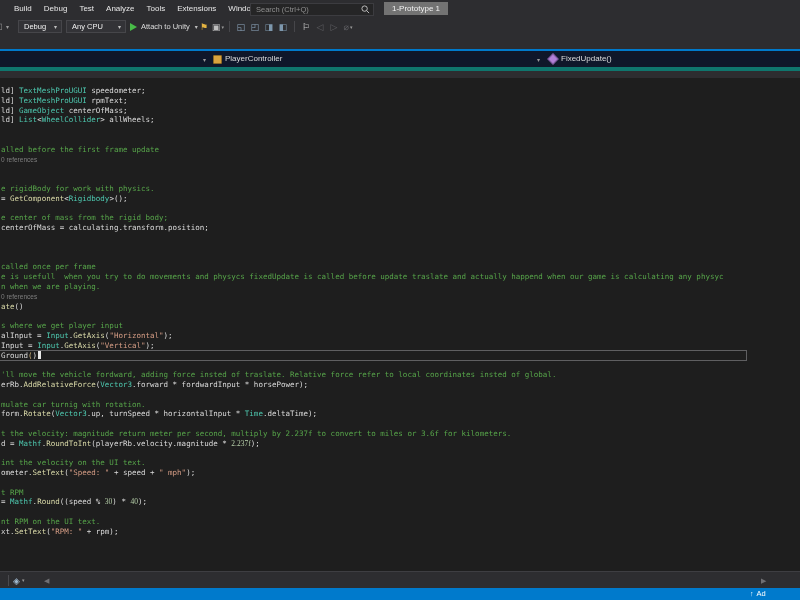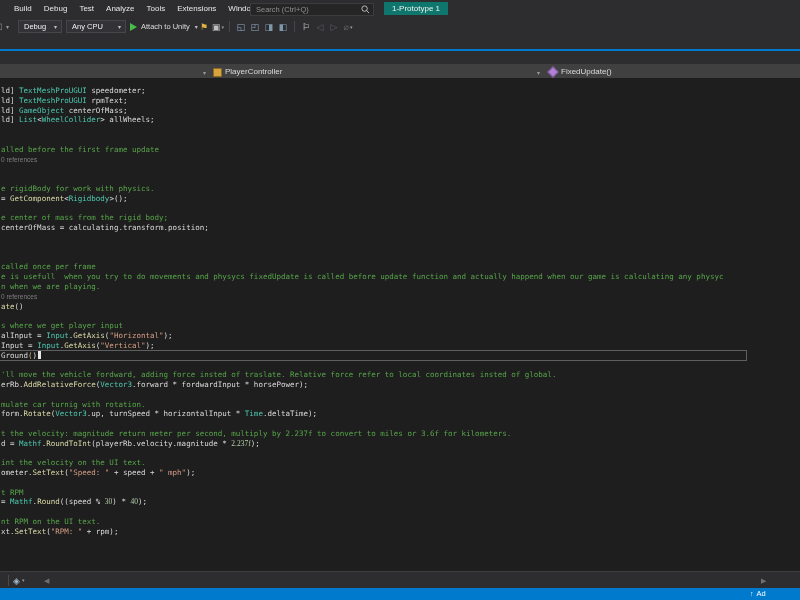--- a/index.html
+++ b/index.html
@@ -7,21 +7,21 @@
     background:var(--c-titlebar,#2D2D30);font-family:"Liberation Sans",sans-serif;}
 
   
   .titlebar{position:absolute;left:0;top:0;width:800px;height:17px;background:var(--c-titlebar);}
   .menus{position:absolute;left:8px;top:0;height:17px;display:flex;align-items:center;}
   .menu-item{color:#E8E8E8;font-size:8px;padding:0 6px;line-height:17px;cursor:default;}
   .searchbox{position:absolute;left:250px;top:3px;width:122px;height:11px;background:#252526;
     border:1px solid #3C3C40;display:flex;align-items:center;gap:28px;}
   .searchbox .ph{color:#8F8F8F;font-size:7.5px;padding-left:5px;flex:1;}
   .searchbox svg{margin-right:3px;}
-  .soltitle{position:absolute;left:384px;top:2px;height:13px;line-height:13px;background:#0f766e;
+  .soltitle{position:absolute;left:384px;top:2px;height:13px;line-height:13px;background:#737373;
     color:#F1F1F1;font-size:8px;padding:0 8px;}
 
   
   .toolbar{position:absolute;left:0;top:17px;width:800px;height:20px;background:var(--c-titlebar);}
   .tb-partial{position:absolute;left:-5px;top:5px;width:14px;height:10px;color:#9A9A9A;font-size:8px;}
   .tb-partial .dd{position:absolute;left:11px;top:1px;color:#9A9A9A;font-size:6px;}
   .combo{position:absolute;top:3px;height:13px;background:#333337;border:1px solid #46464A;
     color:#F1F1F1;font-size:7.5px;display:flex;align-items:center;box-sizing:border-box;}
   .combo .lbl{padding-left:5px;flex:1;}
   .combo .dd{color:#BFBFBF;font-size:6px;padding:0 4px;}
@@ -30,21 +30,21 @@
     border-bottom:4.5px solid transparent;margin-right:4px;}
   .attach .dd{color:#BFBFBF;font-size:6px;margin-left:5px;}
   .tb-icons{position:absolute;left:197px;top:3px;height:13px;display:flex;align-items:center;}
   .tb-icon{width:12px;height:12px;display:flex;align-items:center;justify-content:center;
     font-size:9px;margin:0 1px;cursor:default;}
   .tb-icon .dd2{font-size:5px;color:#9A9A9A;margin-left:1px;}
   .tb-sep{width:1px;height:11px;background:#46464A;margin:0 4px;}
 
   
   .accent-line{position:absolute;left:0;top:49px;width:800px;height:2px;background:var(--c-accent);}
-  .navbar{position:absolute;left:0;top:64px;width:800px;height:16px;background:#404040;border-bottom:1px solid #0f766e;}
+  .navbar{position:absolute;left:0;top:51px;width:800px;height:16px;background:#0f172a;border-bottom:4px solid #0f766e;}
   .nav-dd{position:absolute;top:5px;color:#9A9A9A;font-size:6px;}
   .nav-label{position:absolute;top:0;height:16px;line-height:16px;color:#DCDCDC;font-size:8px;}
   .cls-icon{position:absolute;top:4px;width:7px;height:7px;background:#D9A33E;border:1px solid #8F6A23;border-radius:1px;}
   .mth-icon{position:absolute;top:4px;width:6px;height:6px;background:#B180D7;border:1px solid #7E5A9E;transform:rotate(45deg);}
 
   
   .editor{position:absolute;left:0;top:78px;width:800px;height:504px;background:var(--c-editor,#1E1E1E);
     overflow:hidden;padding-top:8px;box-sizing:border-box;cursor:text;}
   .cl{height:9.8px;line-height:9.8px;white-space:pre;font-family:"DejaVu Sans Mono",monospace;
     font-size:7.5px;padding-left:1px;}
@@ -147,21 +147,21 @@
       <div class="cl"></div>
       <div class="cl"><span class="tk-comment">e rigidBody for work with physics.</span></div>
       <div class="cl"><span class="tk-plain">= </span><span class="tk-method">GetComponent</span><span class="tk-plain">&lt;</span><span class="tk-type">Rigidbody</span><span class="tk-plain">&gt;();</span></div>
       <div class="cl"></div>
       <div class="cl"><span class="tk-comment">e center of mass from the rigid body;</span></div>
       <div class="cl"><span class="tk-plain">centerOfMass = calculating.transform.position;</span></div>
       <div class="cl"></div>
       <div class="cl"></div>
       <div class="cl"></div>
       <div class="cl"><span class="tk-comment">called once per frame</span></div>
-      <div class="cl"><span class="tk-comment">e is usefull  when you try to do movements and physycs fixedUpdate is called before update function and actually happend when our game is calculating any physyc</span></div>
+      <div class="cl"><span class="tk-comment">e is usefull  when you try to do movements and physycs fixedUpdate is called before update traslate and actually happend when our game is calculating any physyc</span></div>
       <div class="cl"><span class="tk-comment">n when we are playing.</span></div>
       <div class="cl codelens">0 references</div>
       <div class="cl"><span class="tk-method">ate</span><span class="tk-plain">()</span></div>
       <div class="cl"></div>
       <div class="cl"><span class="tk-comment">s where we get player input</span></div>
       <div class="cl"><span class="tk-plain">alInput = </span><span class="tk-type">Input</span><span class="tk-plain">.</span><span class="tk-method">GetAxis</span><span class="tk-plain">(</span><span class="tk-string">"Horizontal"</span><span class="tk-plain">);</span></div>
       <div class="cl"><span class="tk-plain">Input = </span><span class="tk-type">Input</span><span class="tk-plain">.</span><span class="tk-method">GetAxis</span><span class="tk-plain">(</span><span class="tk-string">"Vertical"</span><span class="tk-plain">);</span></div>
       <div class="cl current"><span class="tk-plain">Ground</span><span class="tk-gold">(</span><span class="tk-plain">)</span><span class="caret"></span></div>
       <div class="cl"></div>
       <div class="cl"><span class="tk-comment">'ll move the vehicle fordward, adding force insted of traslate. Relative force refer to local coordinates insted of global.</span></div>

